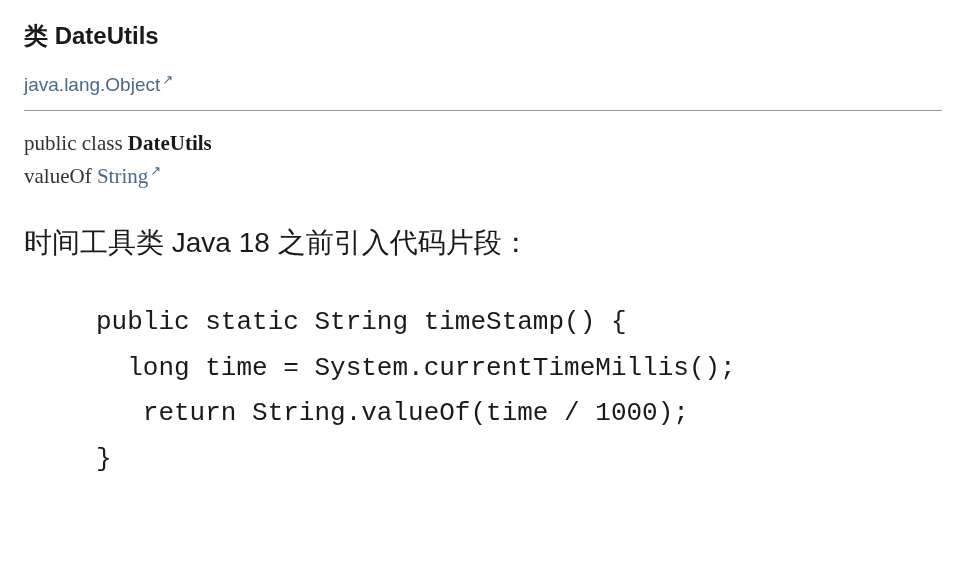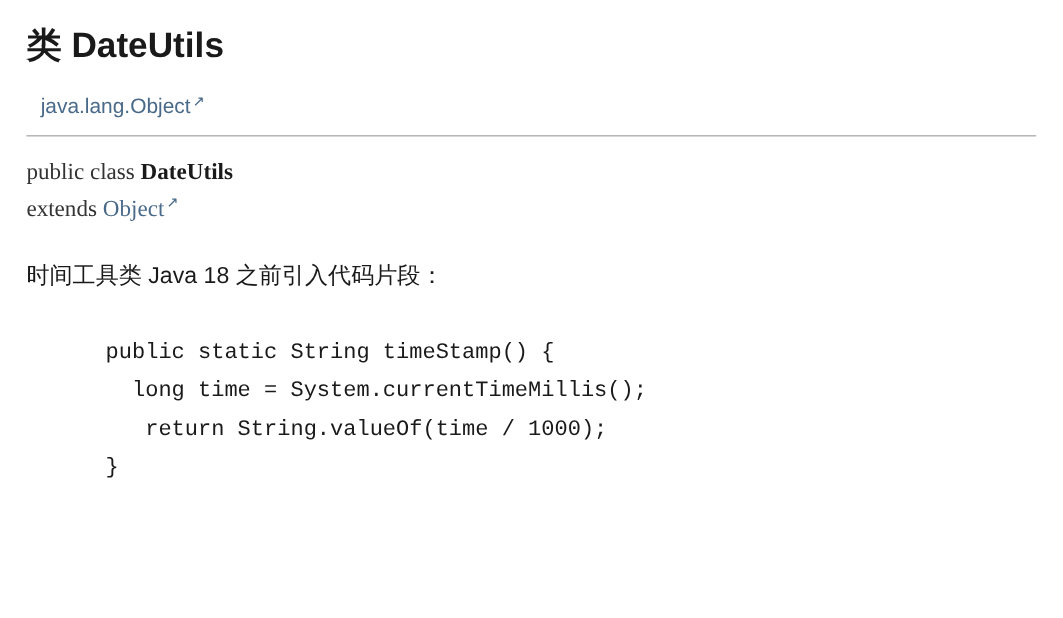--- a/index.html
+++ b/index.html
@@ -8,37 +8,36 @@
       box-sizing: border-box;
     }
     body {
       font-family: -apple-system, BlinkMacSystemFont, "Segoe UI", Helvetica, Arial, sans-serif;
       color: #333;
       padding: 20px 24px;
       width: 966px;
       background: #fff;
     }
     .page-title {
-      font-size: 32px;
+      font-size: 24px;
       font-weight: 700;
       color: #1a1a1a;
       margin-bottom: 18px;
     }
     .inheritance-list {
       font-size: 19px;
       line-height: 1.5;
       margin-bottom: 8px;
     }
     .inheritance-parent {
       color: #4a6a8a;
     }
     .inheritance-parent a {
       color: #4a6a8a;
       text-decoration: none;
-      margin-left: 13px;
     }
     .inheritance-child {
       padding-left: 48px;
       color: #1a1a1a;
     }
     .external-icon {
       font-size: 13px;
       vertical-align: super;
       margin-left: 2px;
     }
@@ -59,28 +58,28 @@
     }
     .class-signature .classname {
       font-weight: 700;
       color: #1a1a1a;
     }
     .class-signature .type-link {
       color: #4a6a8a;
       text-decoration: none;
     }
     .description {
-      font-size: 21px;
+      font-size: 28px;
       color: #1a1a1a;
       margin-bottom: 36px;
       line-height: 1.5;
     }
     .code-block {
       font-family: "Courier New", Courier, monospace;
-      font-size: 20px;
+      font-size: 26px;
       line-height: 1.75;
       color: #1a1a1a;
       white-space: pre;
       padding-left: 72px;
     }
   </style>
 </head>
 <body>
 
 <h1 class="page-title">
@@ -95,21 +94,21 @@
   </div>
 </div>
 
 <hr class="divider">
 
 <div class="class-signature">
   <div>
     <span class="keyword">public class </span><span class="classname">DateUtils</span>
   </div>
   <div>
-    <span class="keyword">extends </span><a href="#" class="type-link"><span>Object</span><span class="external-icon">↗</span></a>
+    <span class="keyword">valueOf </span><a href="#" class="type-link"><span>String</span><span class="external-icon">↗</span></a>
   </div>
 </div>
 
 <div class="description">时间工具类 Java 18 之前引入代码片段：</div>
 
 <div class="code-block"><span>public static String timeStamp() {</span>
 <span>  long time = System.currentTimeMillis();</span>
 <span>   return String.valueOf(time / 1000);</span>
 <span>}</span></div>
 

